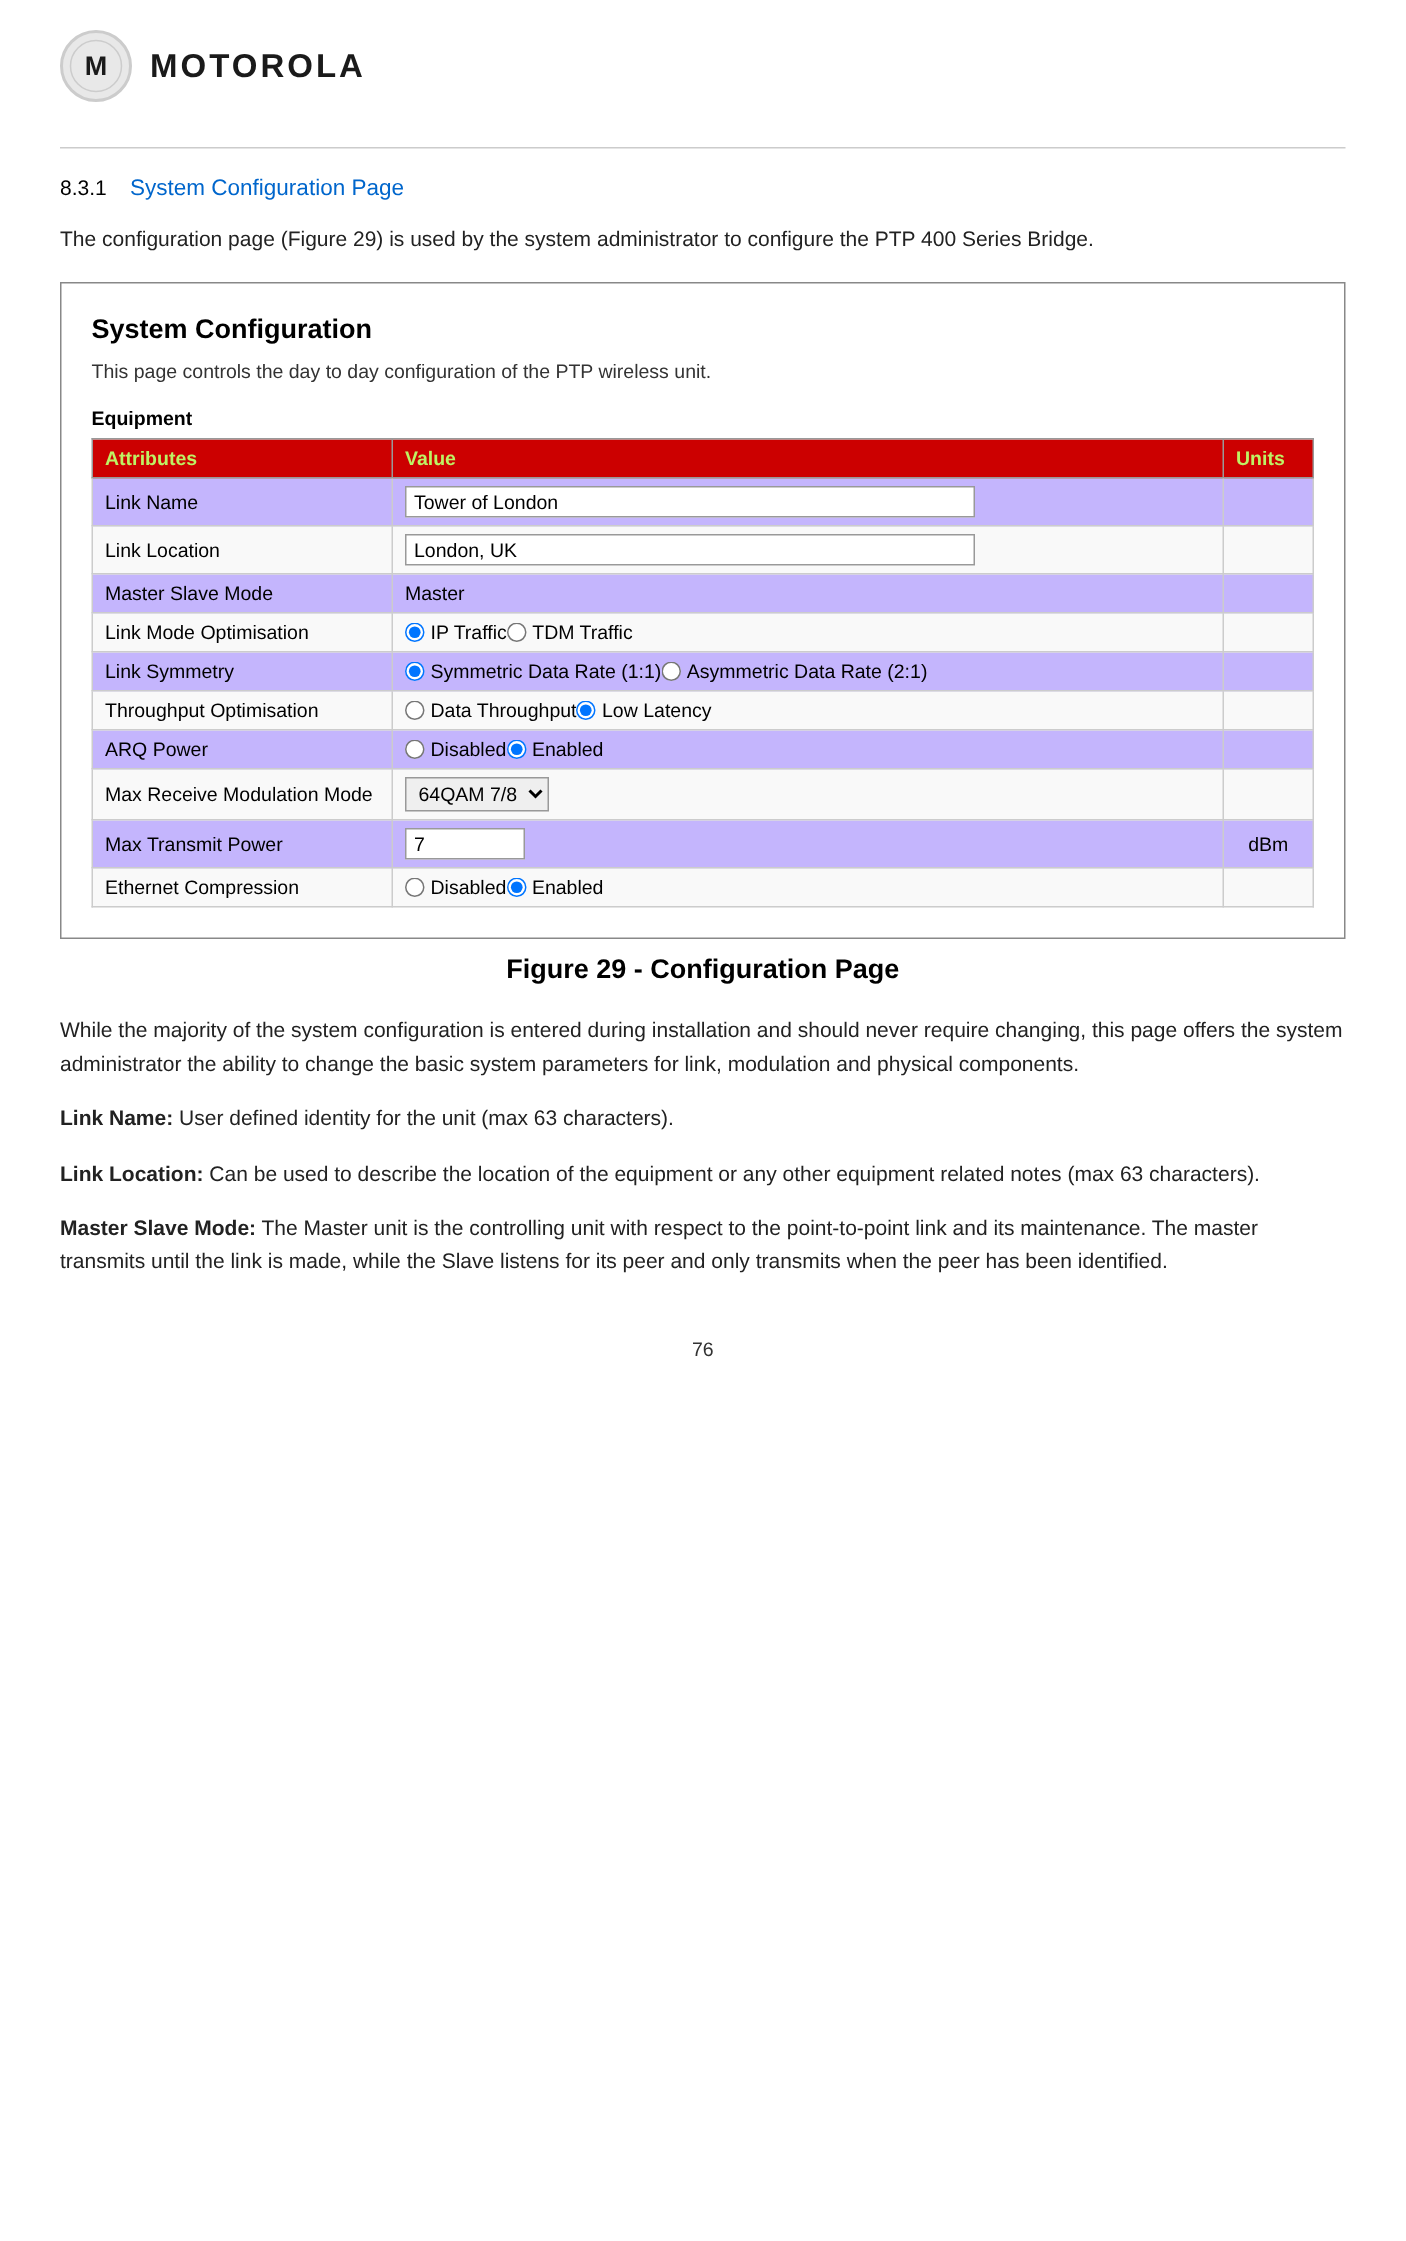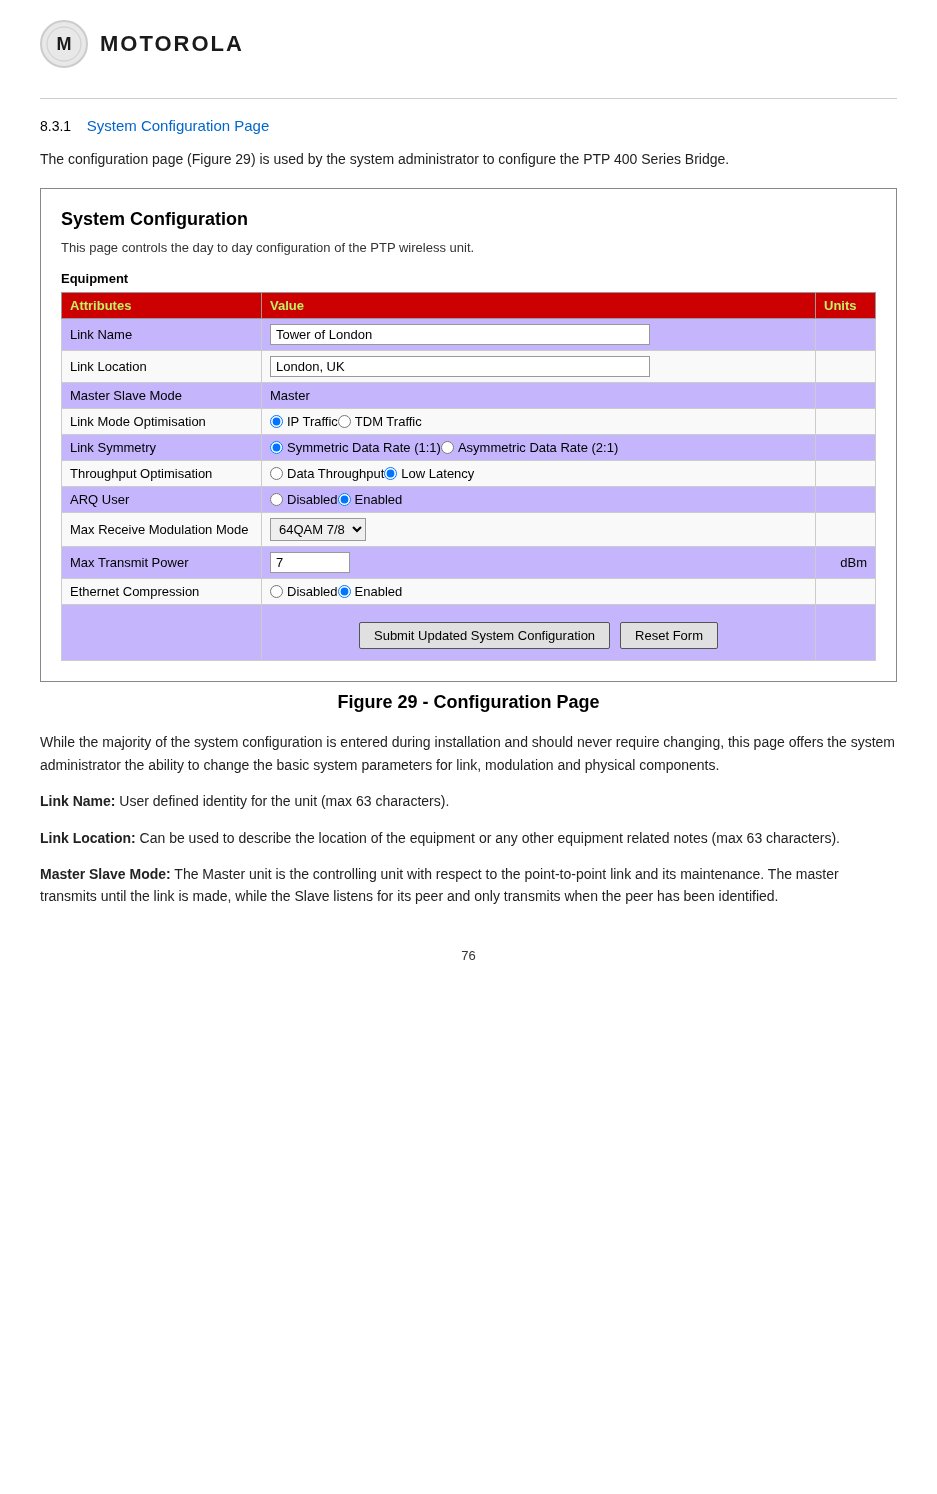--- a/index.html
+++ b/index.html
@@ -90,21 +90,21 @@
       border: 1px solid #ccc;
       padding: 5px 8px;
       vertical-align: middle;
       background: #c4b5fd;
     }
     .config-table tr:nth-child(even) td {
       background: #f9f9f9;
     }
     .col-attr { width: 200px; }
     .col-val { }
-    .col-units { width: 60px; text-align: right; }
+    .col-units { width: 60px; text-align: center; }
     .text-input {
       border: 1px solid #999;
       padding: 2px 5px;
       font-size: 13px;
       width: 380px;
     }
     .short-input {
       border: 1px solid #999;
       padding: 2px 5px;
       font-size: 13px;
@@ -261,21 +261,21 @@
             </label>
             <label class="radio-label">
               <input type="radio" name="throughput" checked="" style=""> Low Latency
             </label>
           </div>
         </td>
         <td class="col-units"></td>
       </tr>
 
       <tr>
-        <td class="col-attr">ARQ User</td>
+        <td class="col-attr">ARQ Power</td>
         <td class="col-val">
           <div class="radio-group">
             <label class="radio-label">
               <input type="radio" name="arq" style=""> Disabled
             </label>
             <label class="radio-label">
               <input type="radio" name="arq" checked="" style=""> Enabled
             </label>
           </div>
         </td>
@@ -308,30 +308,20 @@
               <input type="radio" name="eth_comp" style=""> Disabled
             </label>
             <label class="radio-label">
               <input type="radio" name="eth_comp" checked="" style=""> Enabled
             </label>
           </div>
         </td>
         <td class="col-units"></td>
       </tr>
 
-      <tr>
-        <td class="col-attr"></td>
-        <td class="col-val">
-          <div class="button-row">
-            <button class="btn">Submit Updated System Configuration</button>
-            <button class="btn">Reset Form</button>
-          </div>
-        </td>
-        <td class="col-units"></td>
-      </tr>
     </tbody>
   </table>
 </div>
 
 <div class="fig-caption">Figure 29 - Configuration Page</div>
 
 <p class="body-text">While the majority of the system configuration is entered during installation and should never require changing, this page offers the system administrator the ability to change the basic system parameters for link, modulation and physical components.</p>
 
 <p class="body-text"><span class="body-bold">Link Name:</span> User defined identity for the unit (max 63 characters).</p>
 

